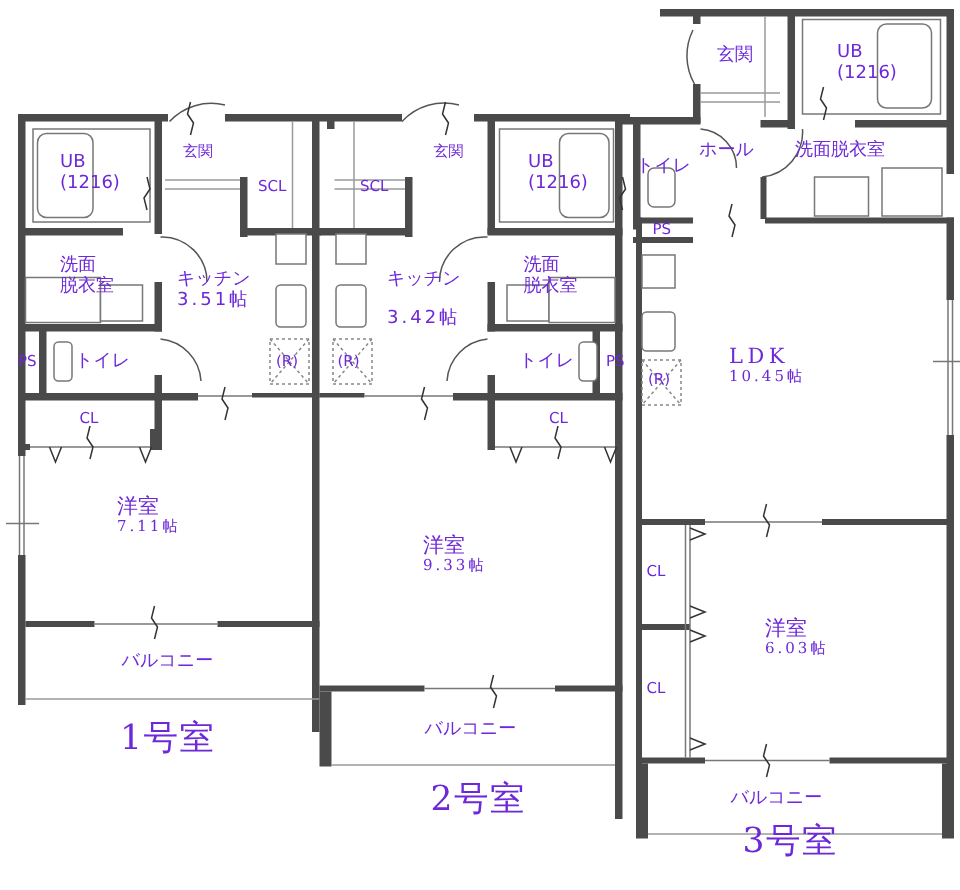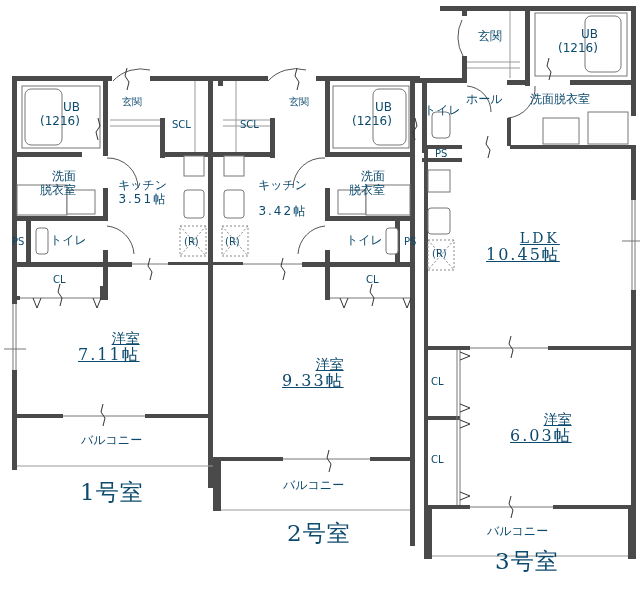--- a/index.html
+++ b/index.html
@@ -5,23 +5,23 @@
   html, body { margin:0; padding:0; background:#ffffff; }
   body { width:640px; height:593px; position:relative; overflow:hidden; font-family:"DejaVu Serif", serif; }
   #plan { position:absolute; left:0; top:0; width:640px; height:593px; }
   .wall { fill:#4a4a4a; }
   .thin { stroke:#9a9a9a; stroke-width:1; fill:none; }
   .thin2 { stroke:#777; stroke-width:1; fill:none; }
   .fix { stroke:#777; stroke-width:1; fill:#fff; }
   .dash { stroke:#888; stroke-width:1; fill:none; stroke-dasharray:2 2; }
   .arc { stroke:#555; stroke-width:1; fill:none; }
   .arrow { stroke:#333; stroke-width:1; fill:none; }
-  .lbl { position:absolute; color:#0c4a6e; white-space:nowrap; text-align:right; line-height:1.15; }
-  .room-name { font-size:14px;text-decoration:underline; }
-  .room-area { font-size:16px; letter-spacing:2px; }
+  .lbl { position:absolute; color:#6d28d9; white-space:nowrap; text-align:left; line-height:1.15; }
+  .room-name { font-size:14px; }
+  .room-area { font-size:10px; letter-spacing:2px; }
   .small { font-size:12px; font-family:"DejaVu Sans", sans-serif; }
   .tiny { font-size:10px; font-family:"DejaVu Sans", sans-serif; }
   .unit-label { font-size:23px; letter-spacing:1px; }
 </style>
 </head>
 <body>
 
 <svg id="plan" viewBox="0 0 640 593" xmlns="http://www.w3.org/2000/svg">
 
   <g>

